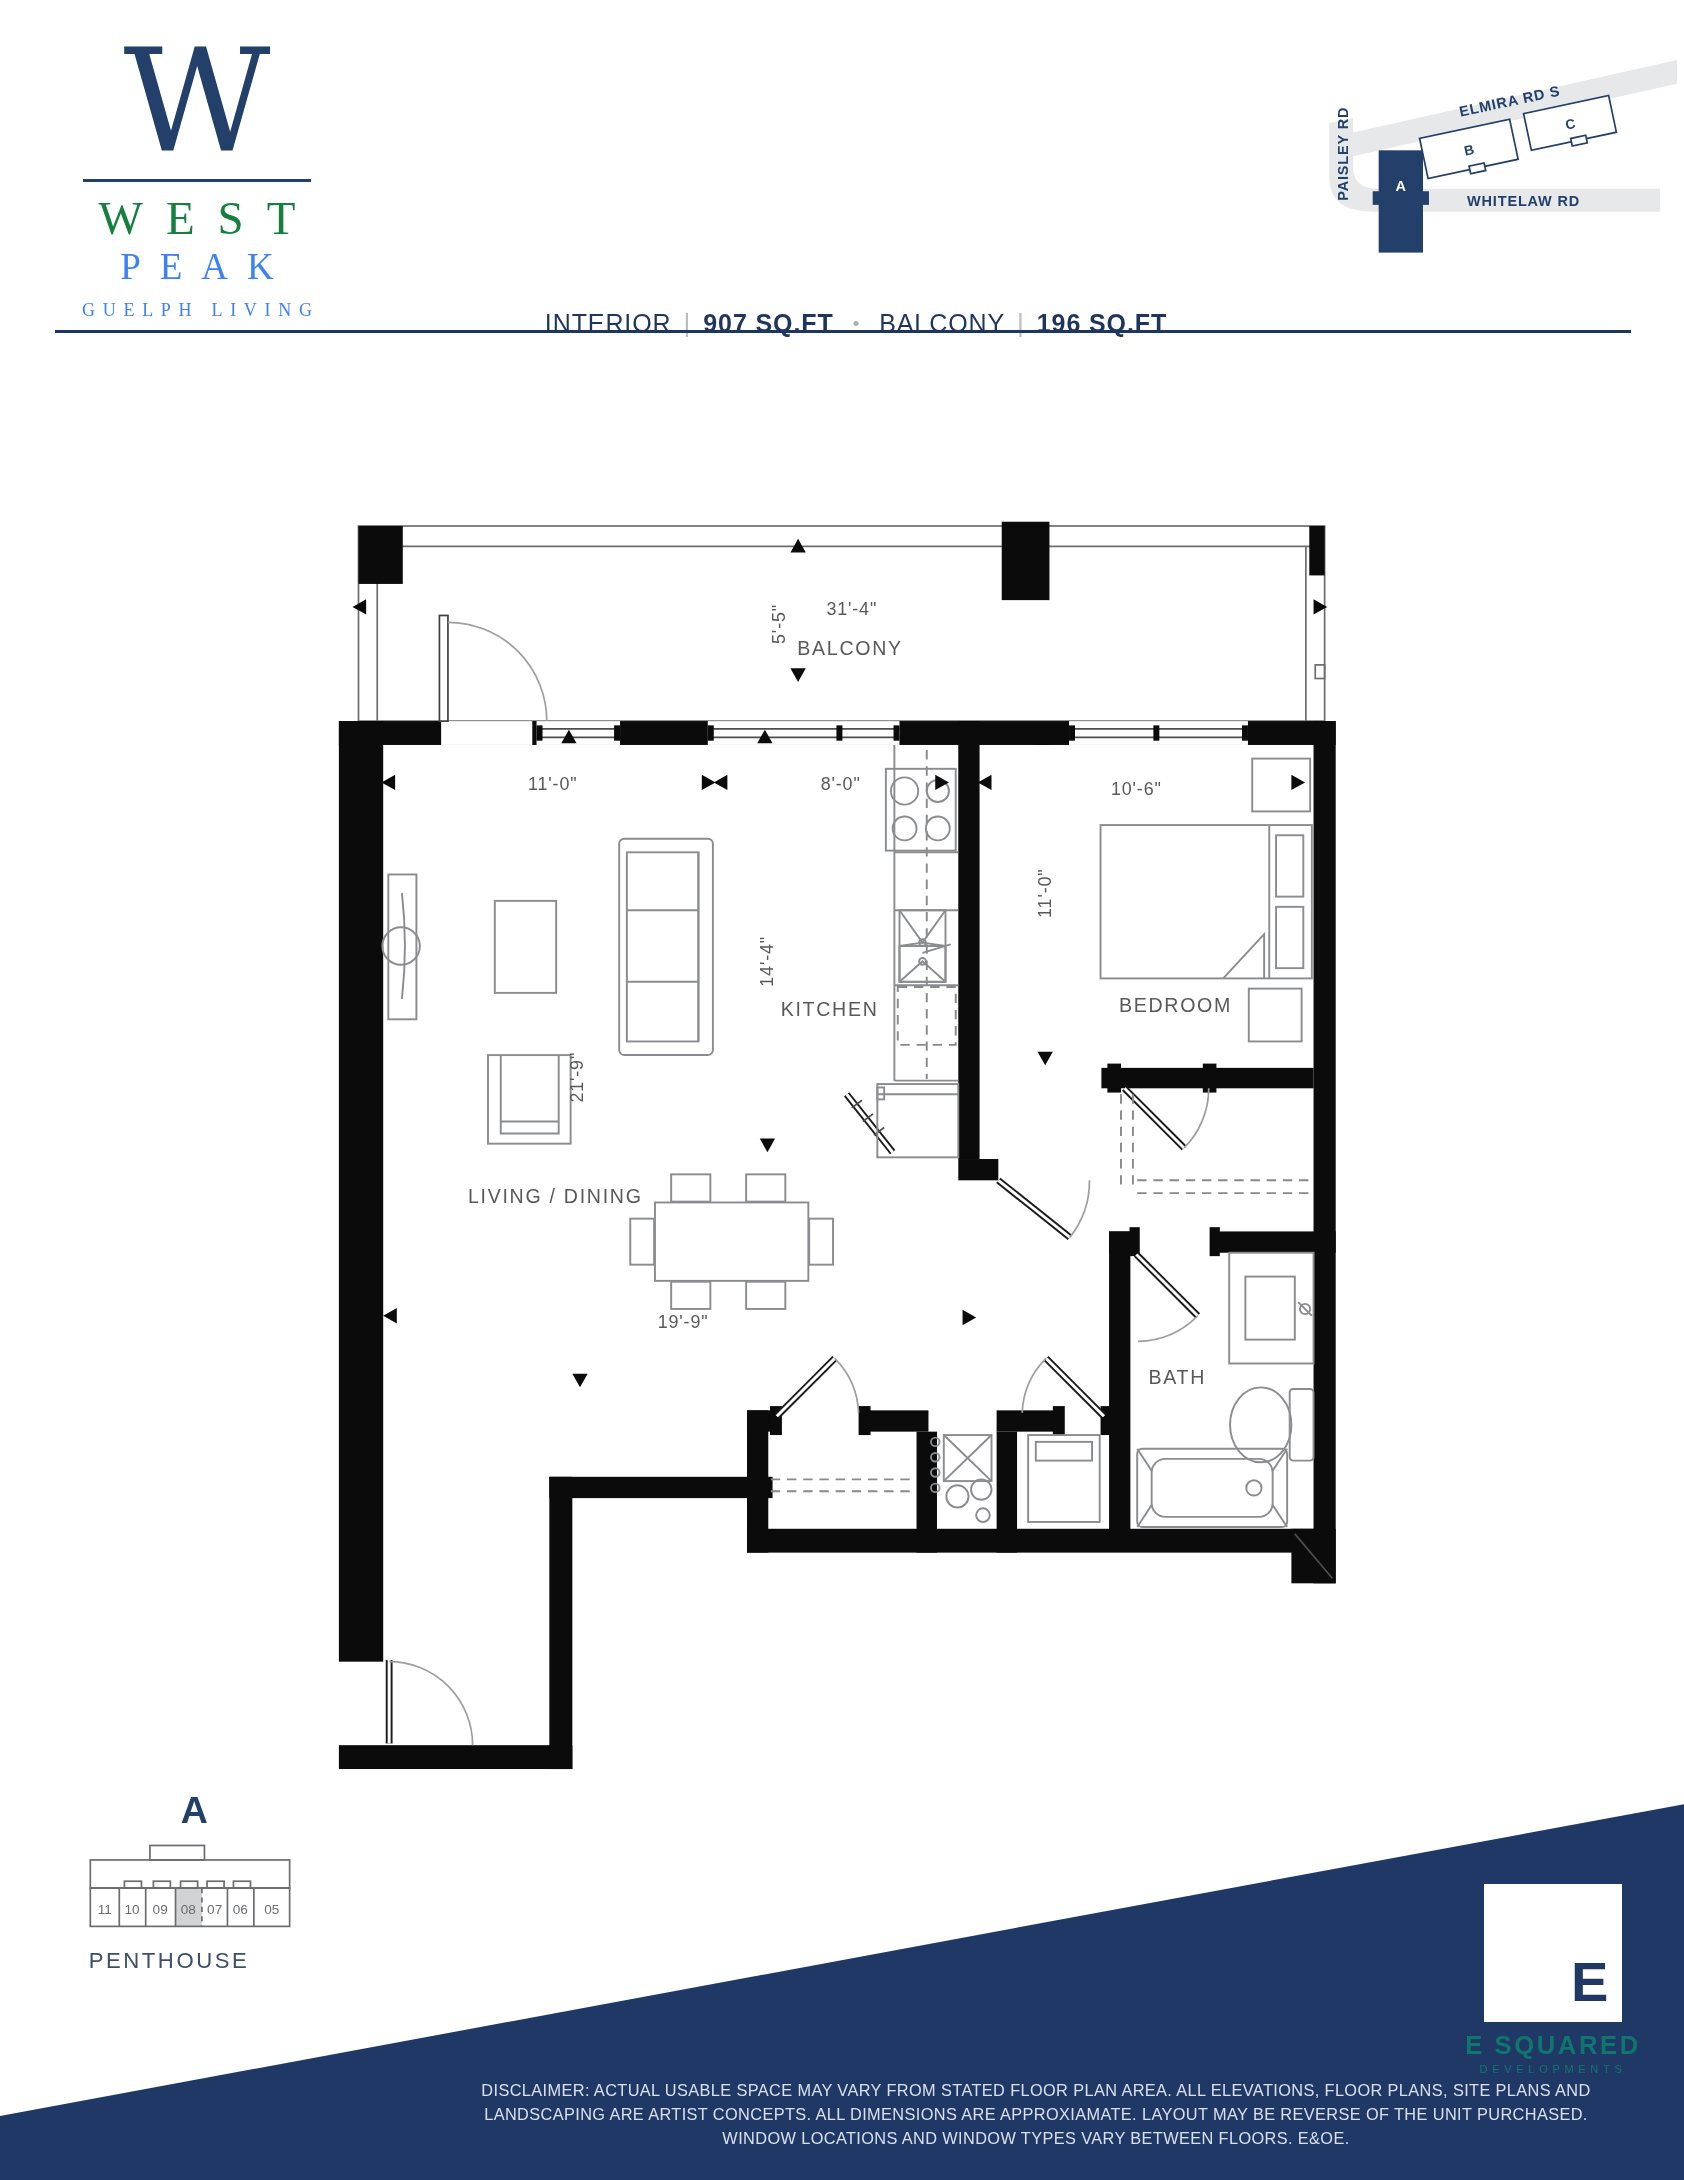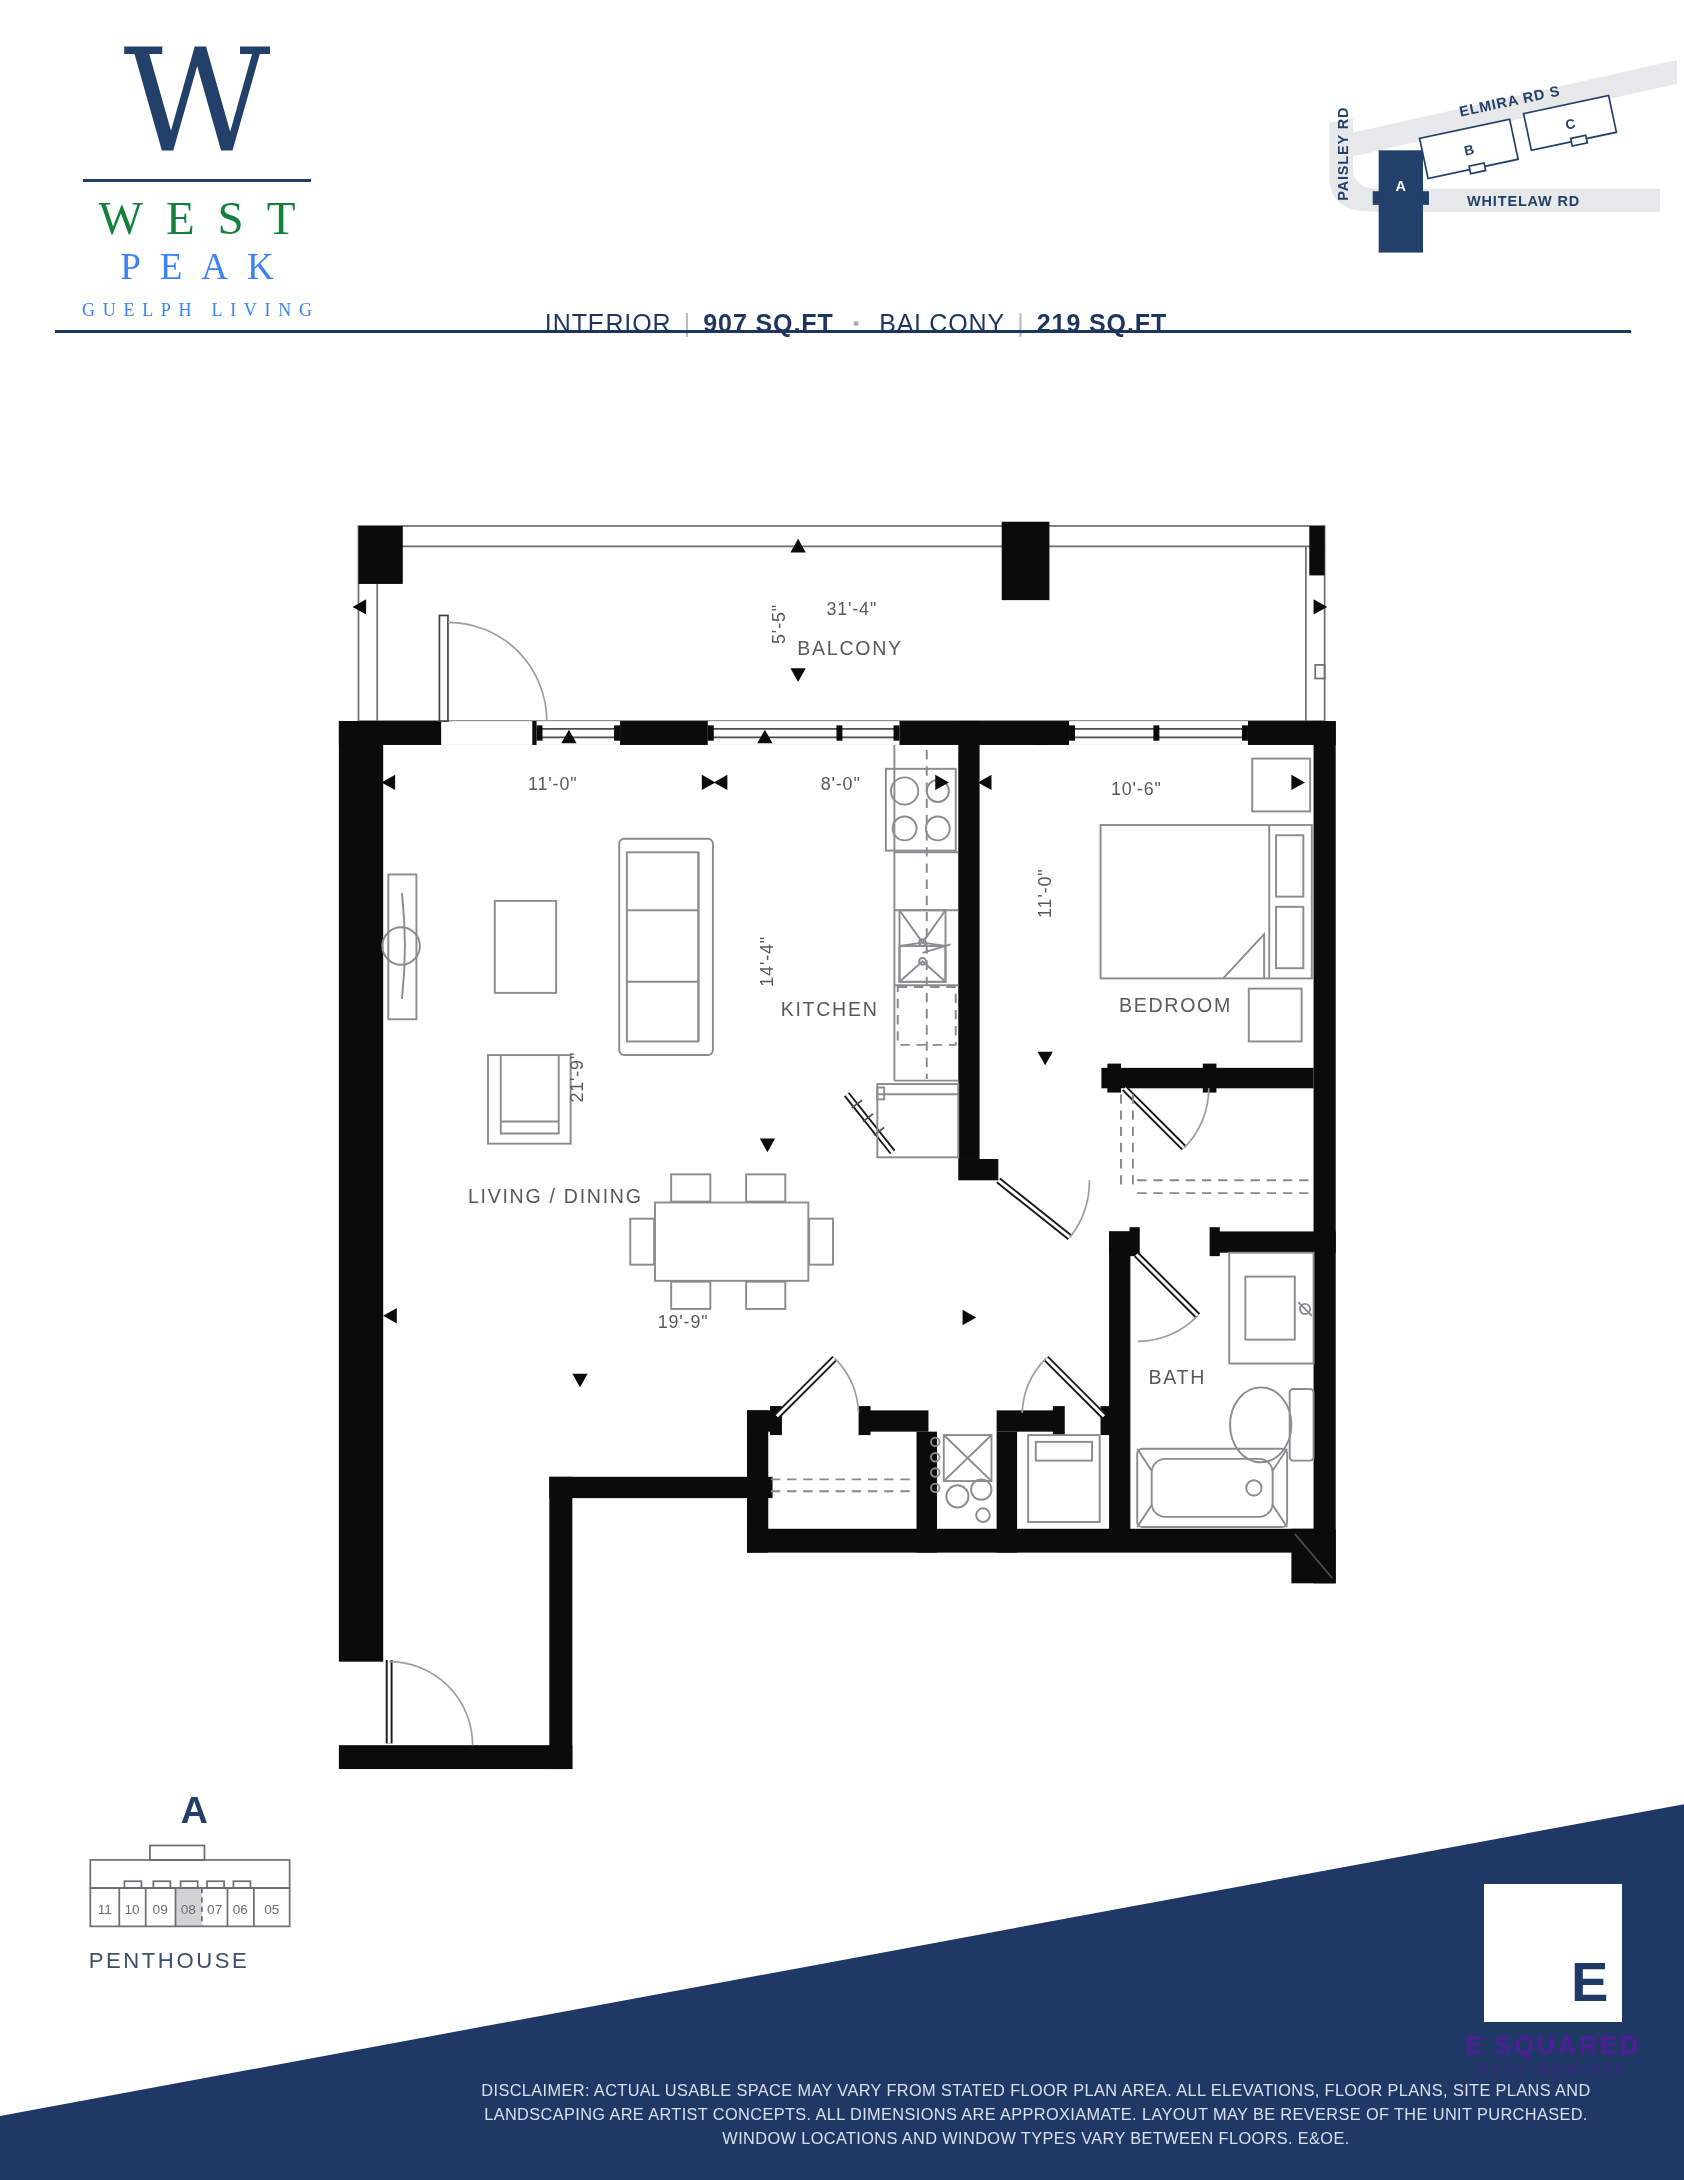--- a/index.html
+++ b/index.html
@@ -47,21 +47,21 @@
   .knum{fill:#6b6d70;font-size:16px;text-anchor:middle;}
   .klabel{fill:#3d4f6b;font-size:26px;letter-spacing:3px;}
   .kA{fill:#23406b;font-size:44px;font-weight:bold;text-anchor:middle;}
   
   #band{position:absolute;inset:0;background:#203866;
         clip-path:polygon(0px 2116px,1685px 1804px,1685px 2181px,0px 2181px);}
   #disclaimer{position:absolute;left:443px;top:2079px;width:1186px;text-align:center;
               color:#d9e0ec;font-size:17px;letter-spacing:0.4px;line-height:24px;transform:scaleX(.96);}
   #elogo{position:absolute;left:1484px;top:1884px;width:138px;height:138px;background:#ffffff;}
   #elogo .e{position:absolute;right:13.6px;bottom:8.5px;color:#203866;font-weight:bold;font-size:56px;font-family:"Liberation Sans",sans-serif;}
-  #ename{position:absolute;left:1448px;top:2031px;width:210px;text-align:center;color:#4c1d95;}
+  #ename{position:absolute;left:1448px;top:2031px;width:210px;text-align:center;color:#0f766e;}
   #ename .n1{font-size:25.6px;font-weight:bold;letter-spacing:2.6px;white-space:nowrap;}
   #ename .n2{font-size:11px;letter-spacing:4.7px;margin-top:3px;white-space:nowrap;}
 </style>
 </head>
 <body>
 
 <div id="page">
 
   <div id="logo">
     <div class="mono">W</div>
@@ -72,21 +72,21 @@
   </div>
 
 
   <div id="stats">
     <span>INTERIOR</span>
     <span class="sep">|</span>
     <span class="val">907 SQ.FT</span>
     <span class="dot">•</span>
     <span>BALCONY</span>
     <span class="sep">|</span>
-    <span class="val">219 SQ.FT</span>
+    <span class="val">196 SQ.FT</span>
   </div>
 
   <div id="headrule"></div>
 
   <svg id="mapsvg" width="358" height="239" viewBox="0 0 420 280">
     <path class="road" d="M 40,155 L 420,70 L 420,42 L 40,127 Z"></path>
     <path class="road" d="M 12,116 L 12,180 Q 12,220 62,220 L 400,220 L 400,193 L 68,193 Q 40,193 40,168 L 40,110 Z"></path>
     <text class="roadlbl" transform="rotate(-12 225 96)" x="225" y="96">ELMIRA RD S</text>
     <text class="roadlbl" transform="rotate(-90 28 152)" x="28" y="158" font-size="15">PAISLEY RD</text>
     <text class="roadlbl" x="240" y="213" font-size="15">WHITELAW RD</text>

